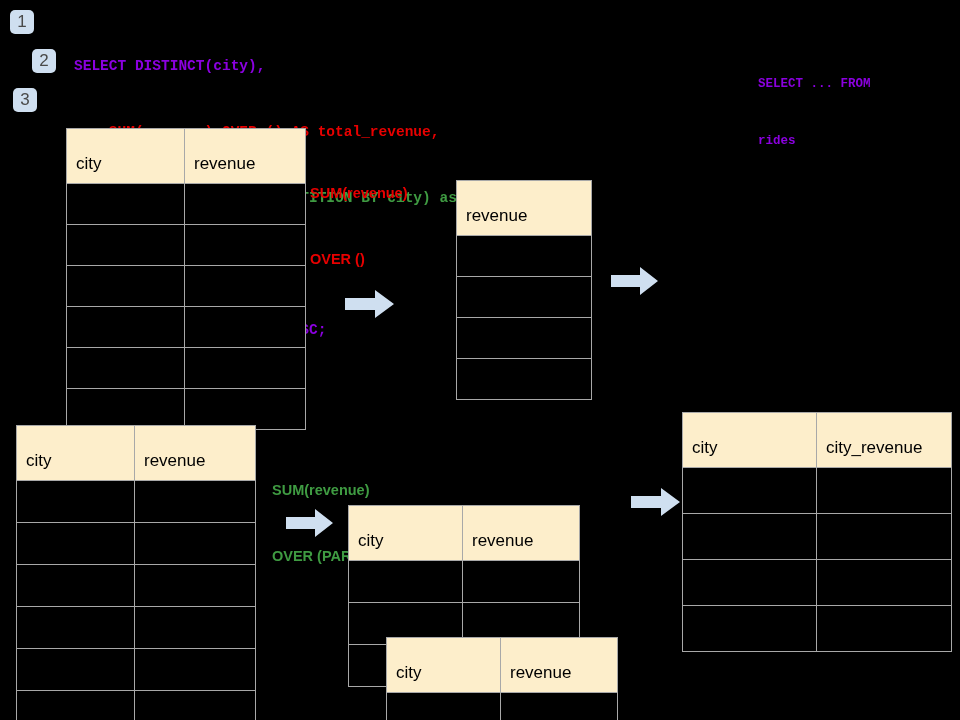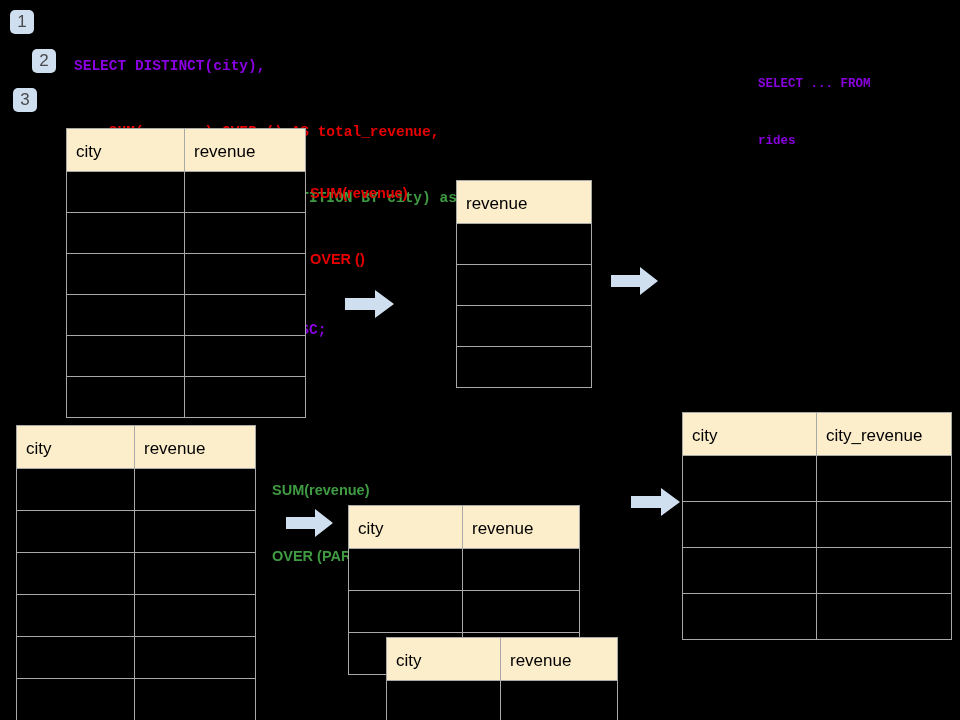--- a/index.html
+++ b/index.html
@@ -76,21 +76,21 @@
     padding: 0;
     background: #000000;
   }
   .tbl th {
     border: 1px solid #a8a8a8;
     background: #fdeecb;
     color: #000000;
     font-weight: normal;
     font-size: 17px;
     text-align: left;
-    padding: 4px 0 0 9px;
+    padding: 16px 0 0 9px;
   }
   .arrow-wrap { position: absolute; }
   .arrow-wrap svg { display: block; }
 </style>
 </head>
 <body>
 
 <div id="canvas">
 
   <div class="badge" style="left:10px; top:10px;">1</div>

